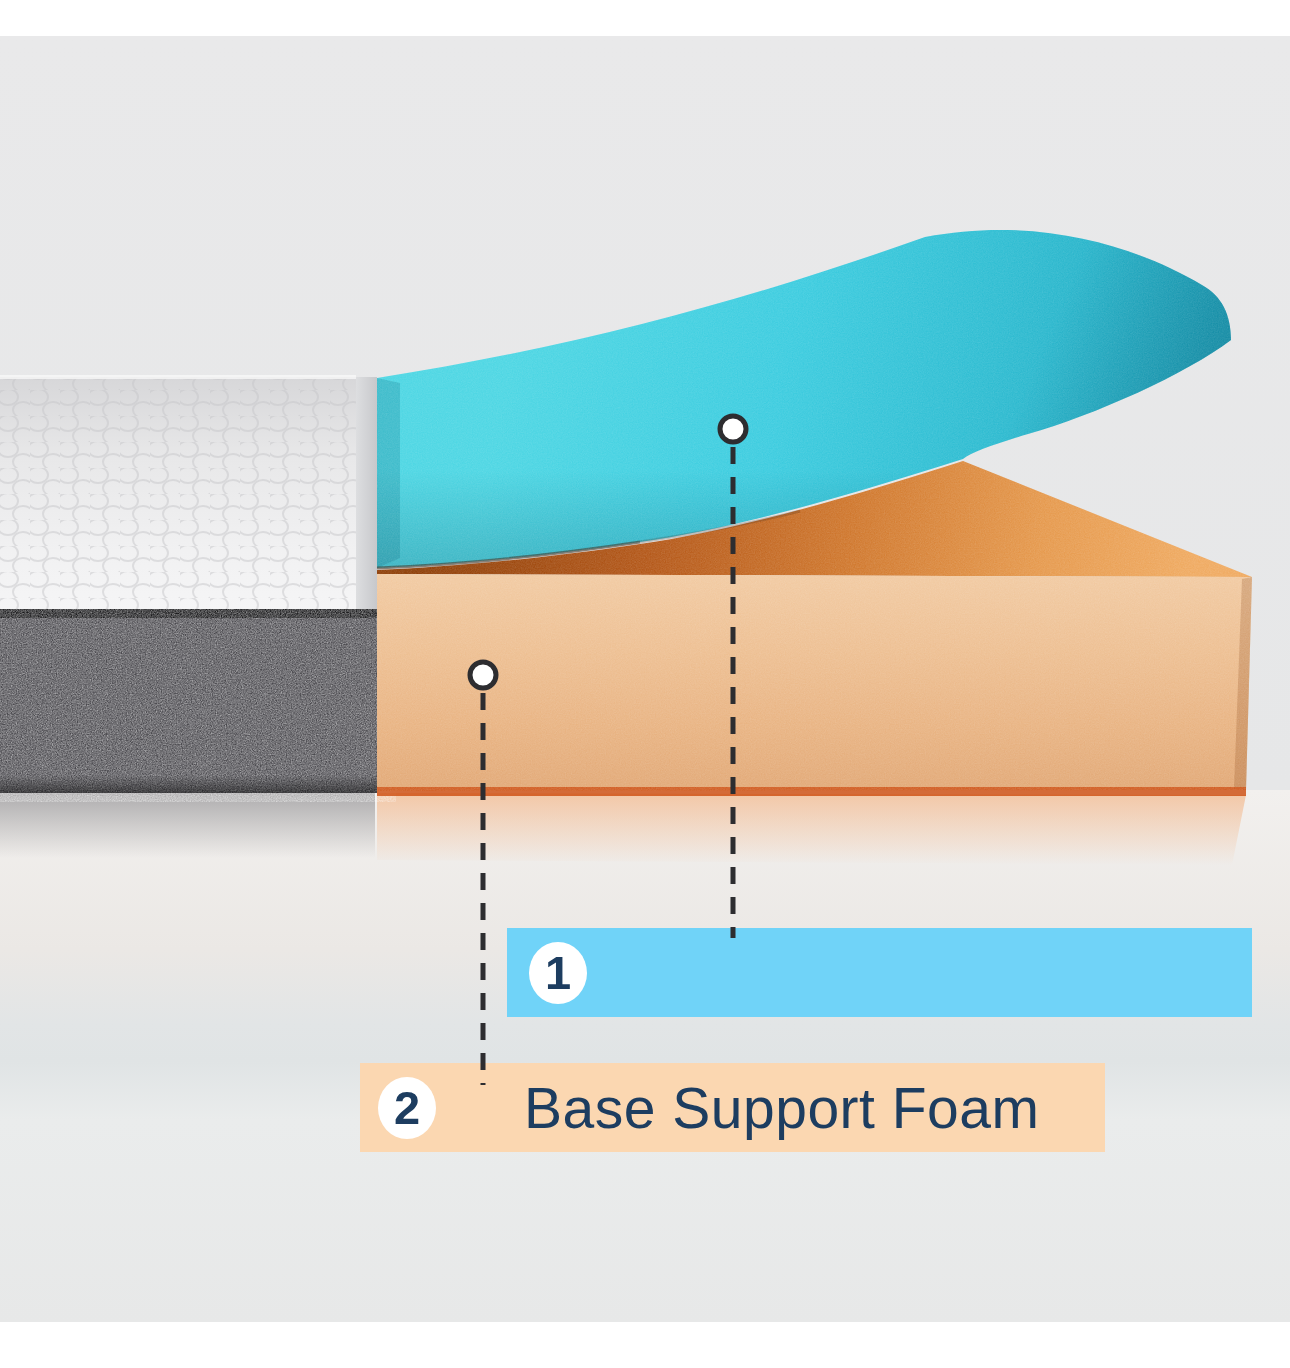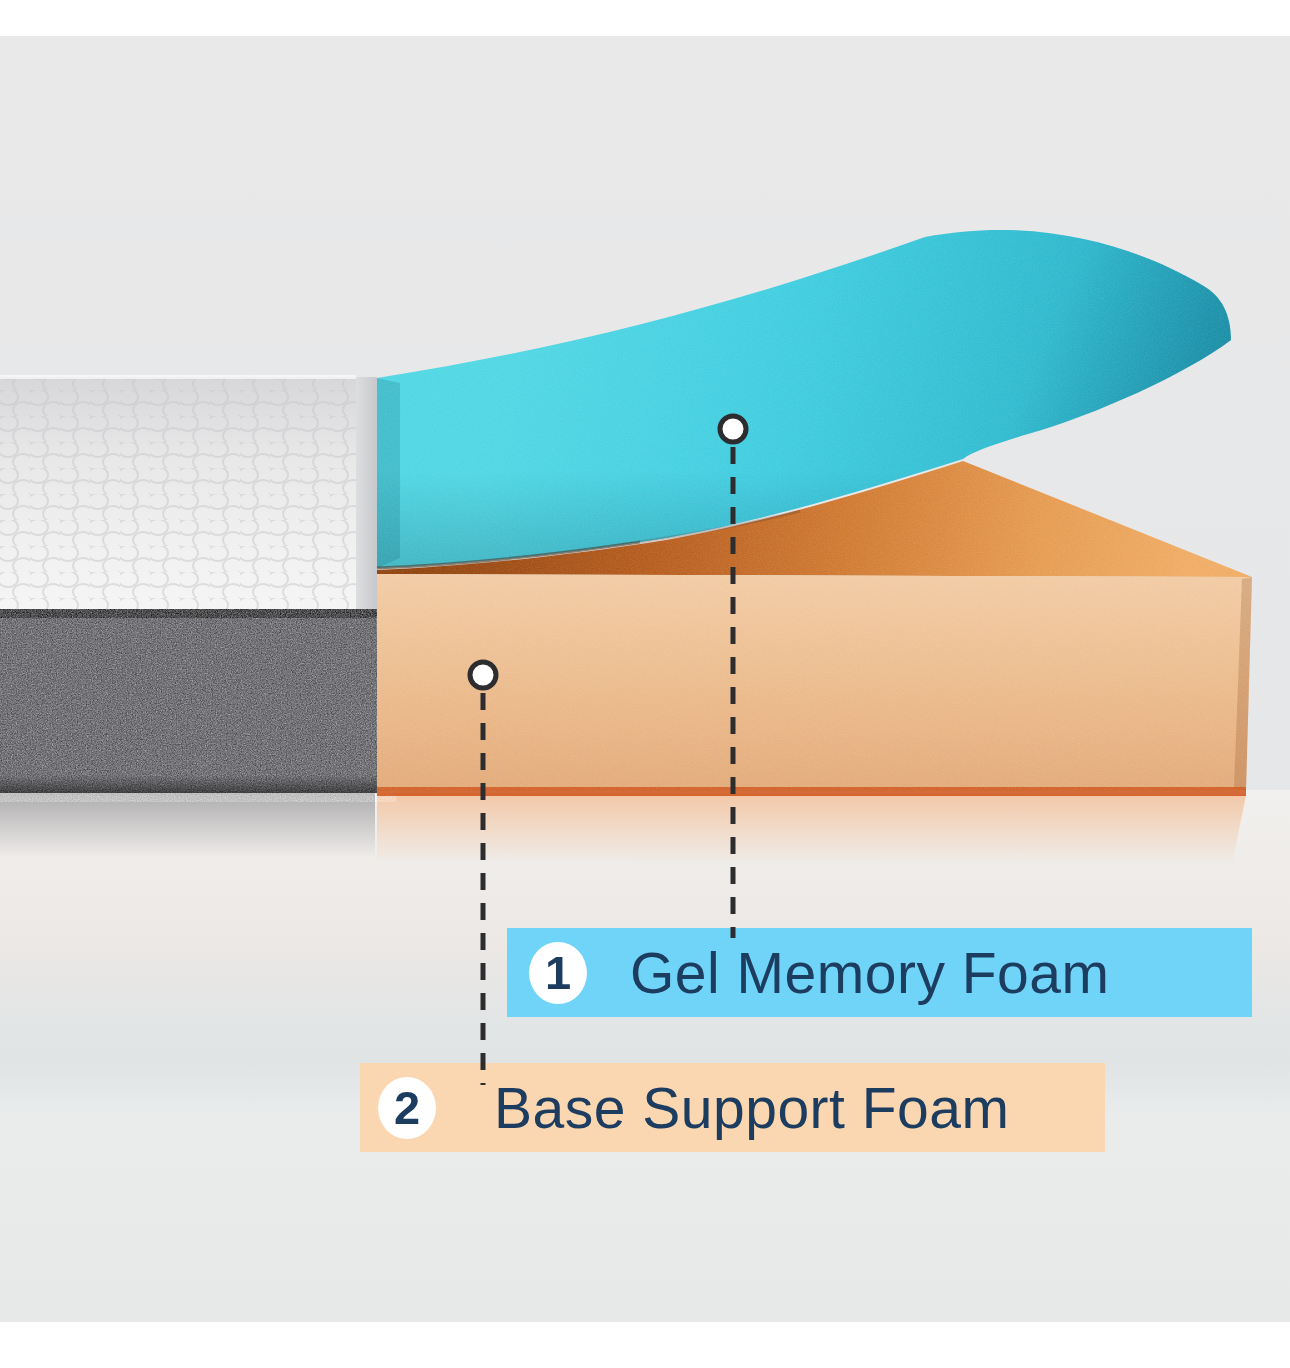--- a/index.html
+++ b/index.html
@@ -26,21 +26,21 @@
     font-size:47px;font-weight:700;color:#1d3d60;
     flex:0 0 auto;
   }
   #label1 .num-circle{margin-left:22px;}
   #label2 .num-circle{margin-left:18px;}
   .band-text{
     font-size:57px;font-weight:400;color:#1d3d60;
     white-space:nowrap;letter-spacing:0.5px;
   }
   #label1 .band-text{margin-left:43px;}
-  #label2 .band-text{margin-left:58px;}
+  #label2 .band-text{margin-left:88px;}
 </style>
 </head>
 <body>
 
 <div class="stage">
 
   <svg width="1290" height="1368" viewBox="0 0 1290 1368">
     <defs>
       <linearGradient id="wallGrad" x1="0" y1="0" x2="0" y2="1">
         <stop offset="0" stop-color="#e9e9ea"></stop>
@@ -158,21 +158,20 @@
     <line x1="733" y1="447" x2="733" y2="938" stroke="#2d2d30" stroke-width="5" stroke-dasharray="17 13"></line>
     <line x1="483" y1="693" x2="483" y2="1085" stroke="#2d2d30" stroke-width="5" stroke-dasharray="17 13"></line>
     <circle cx="733" cy="429" r="13" fill="#ffffff" stroke="#2d2d30" stroke-width="5"></circle>
     <circle cx="483" cy="675" r="13" fill="#ffffff" stroke="#2d2d30" stroke-width="5"></circle>
   </svg>
 
   <div class="band-label" id="label1">
     <span class="num-circle">
       <span>1</span>
     </span>
-    <span class="band-text">Gel Memory Foam</span>
   </div>
 
   <div class="band-label" id="label2">
     <span class="num-circle">
       <span>2</span>
     </span>
     <span class="band-text">Base Support Foam</span>
   </div>
 
 </div>

